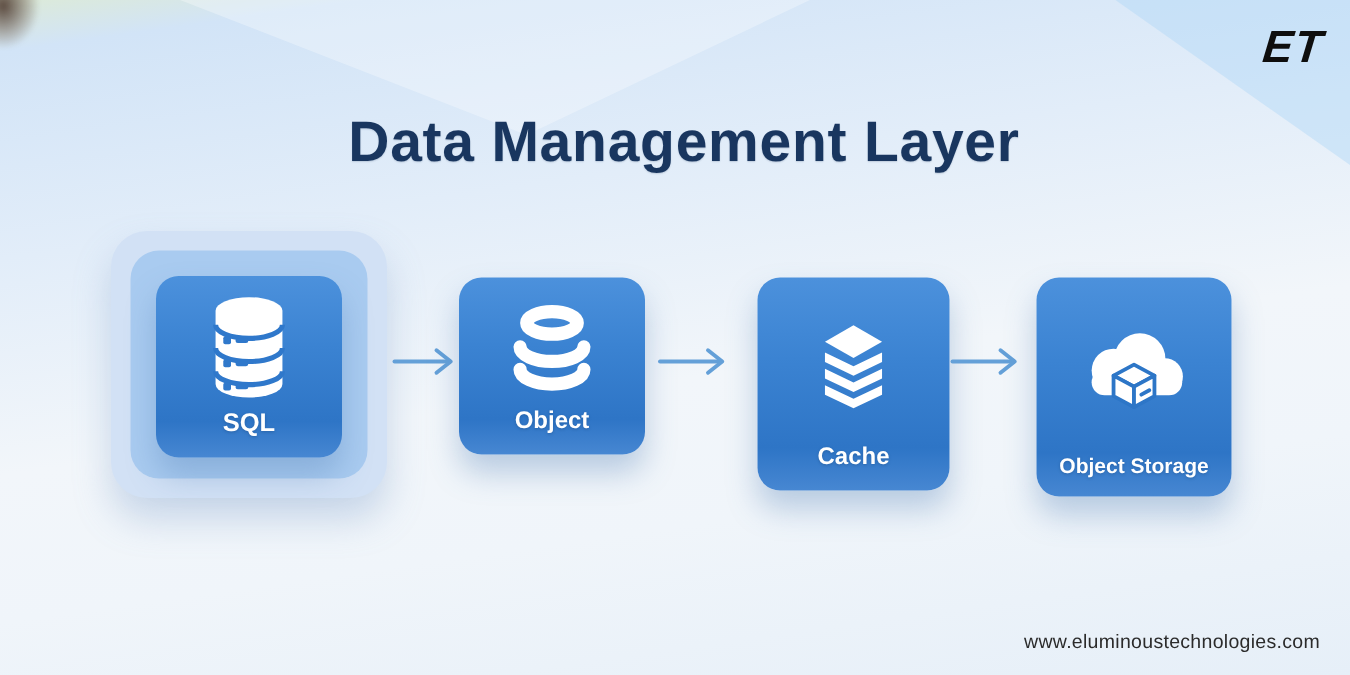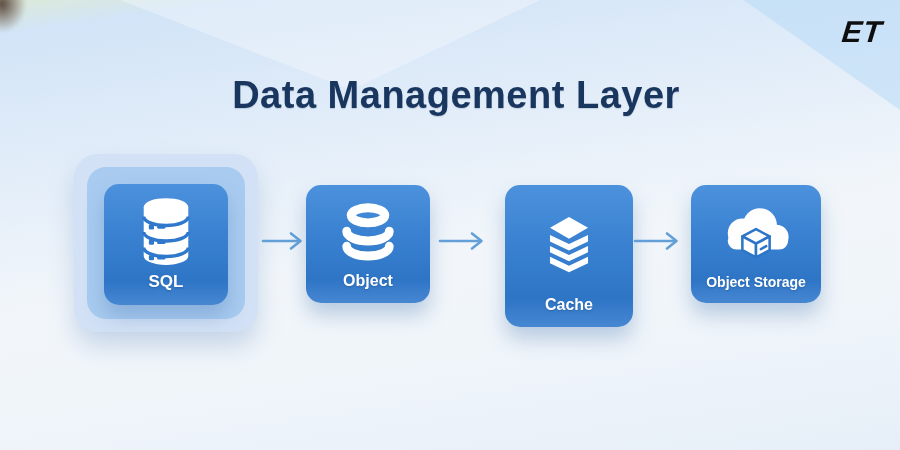--- a/index.html
+++ b/index.html
@@ -38,21 +38,21 @@
     align-items:center;justify-content:flex-end;
     background:linear-gradient(180deg,#4c91dc 0%,#3b83d2 38%,#2e75c6 80%,#4787d2 100%);
     box-shadow:0 12px 20px rgba(80,125,180,0.35);}
   .node .icon-wrap{flex:1;display:flex;align-items:center;justify-content:center;width:100%;padding-top:8px;box-sizing:border-box;}
   .node .label{color:#ffffff;font-weight:700;padding-bottom:13px;
     text-shadow:0 1px 2px rgba(20,60,110,0.35);white-space:nowrap;}
 
   .node-sql{left:104px;top:184px;width:124px;height:121px;}
   .node-nosql{left:306px;top:185px;width:124px;height:118px;}
   .node-cache{left:481px;top:185px;width:128px;height:142px;margin-left:24px;}
-  .node-objstore{left:691px;top:185px;width:130px;height:118px;text-align:right;}
+  .node-objstore{left:691px;top:185px;width:130px;height:146px;text-align:right;}
   .node-sql .label{font-size:17px;}
   .node-nosql .label,.node-cache .label{font-size:16px;}
   .node-objstore .label{font-size:14px;}
 
   .arrow{position:absolute;top:230px;}
   .arrow-1{left:261px;}
   .arrow-2{left:438px;}
   .arrow-3{left:633px;}
 
   .website{position:absolute;right:20px;bottom:15px;font-size:13px;
@@ -143,14 +143,15 @@
           <polygon points="38,27 52,34.5 38,42 24,34.5"></polygon>
           <polygon points="24,34.5 24,48.5 38,56 38,42"></polygon>
           <polygon points="38,42 52,34.5 52,48.5 38,56"></polygon>
         </g>
         <line x1="43" y1="47.5" x2="48.5" y2="44.5" stroke="#2d76c7" stroke-width="2.6" stroke-linecap="round"></line>
       </svg>
     </div>
     <div class="label">Object Storage</div>
   </div>
 
+  <div class="website">www.eluminoustechnologies.com</div>
 
 </div>
 
 </body></html>

